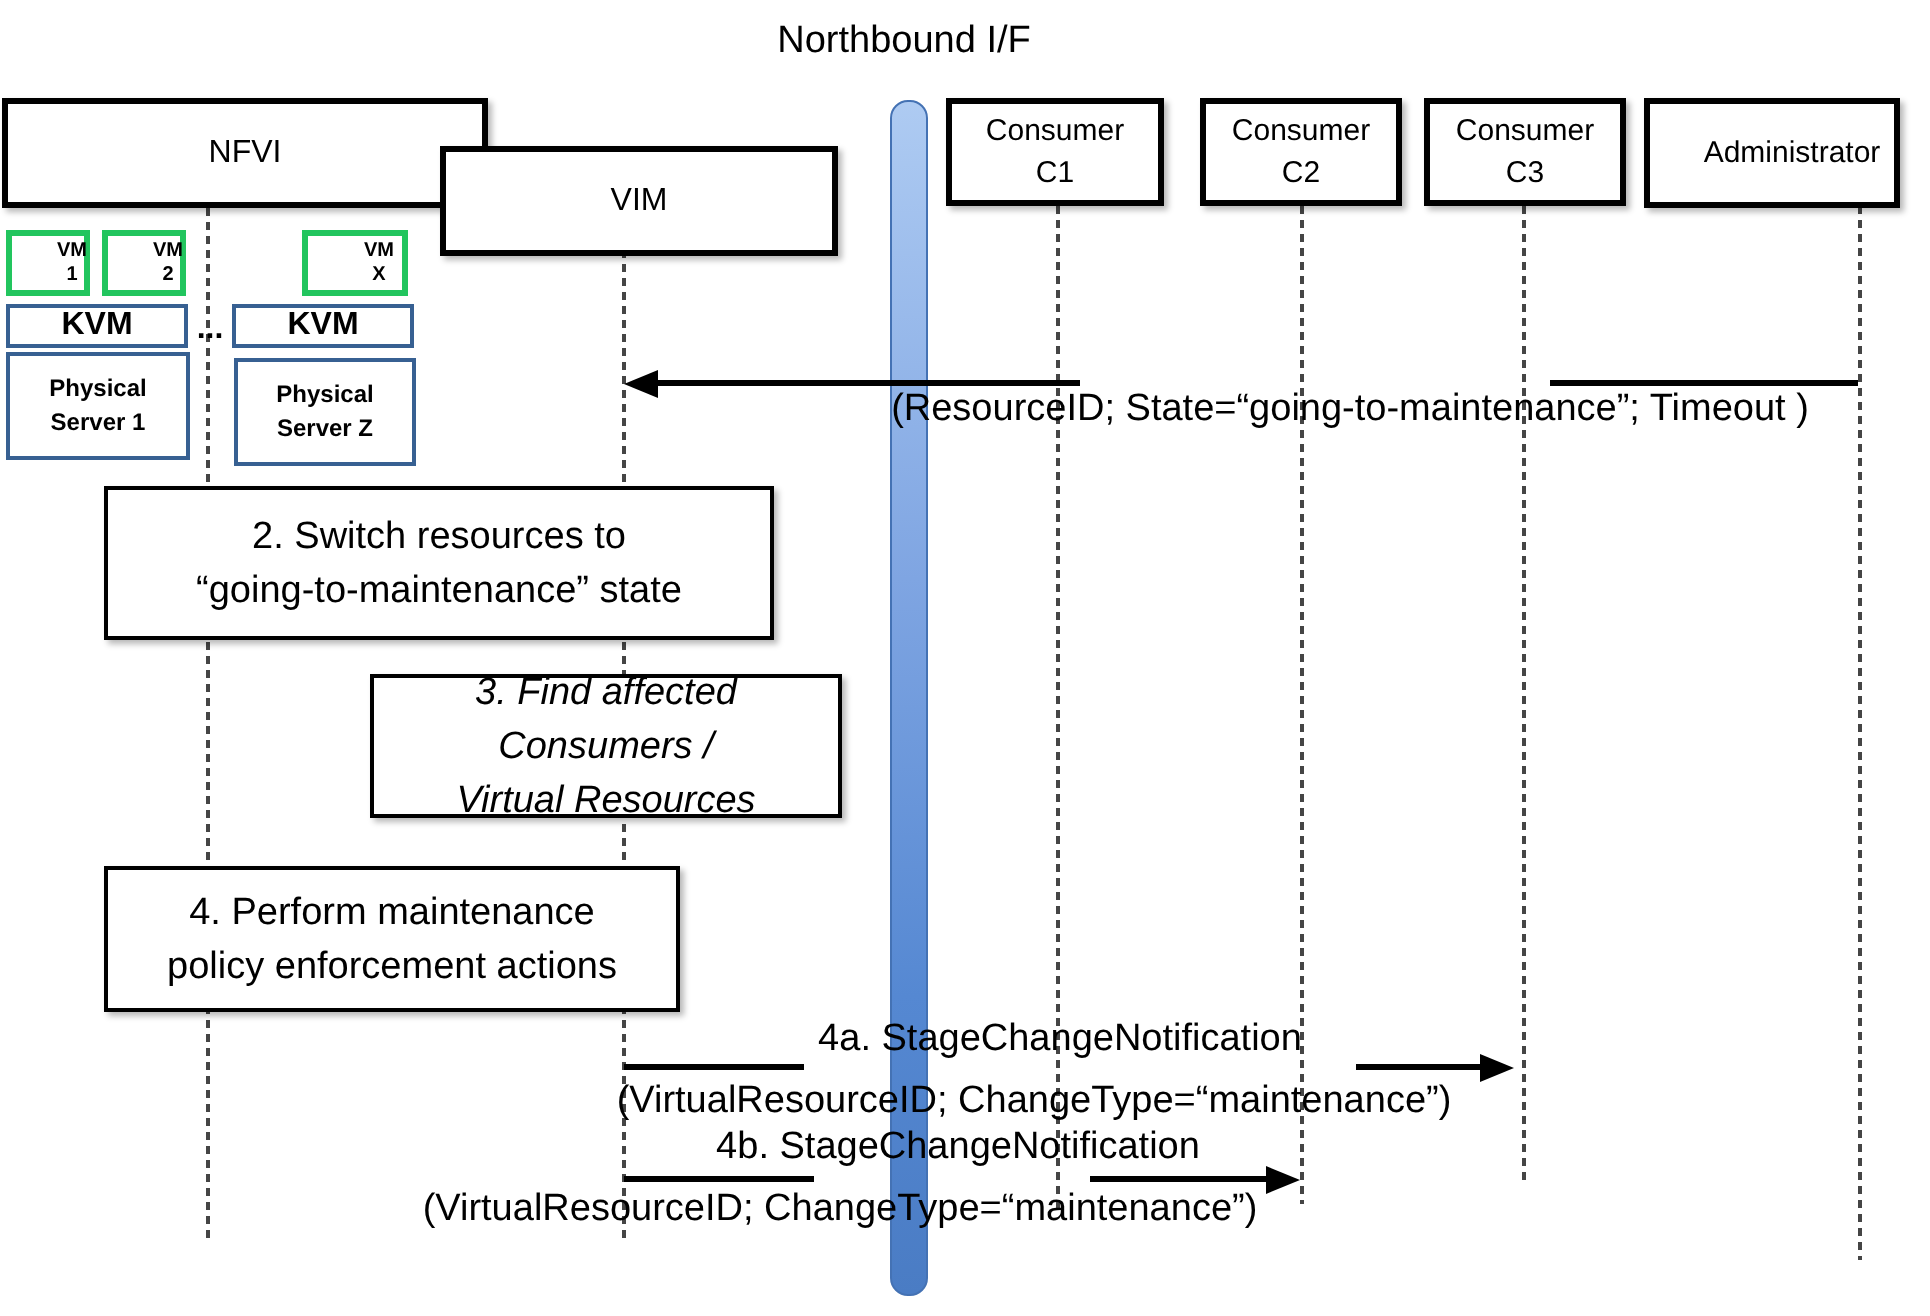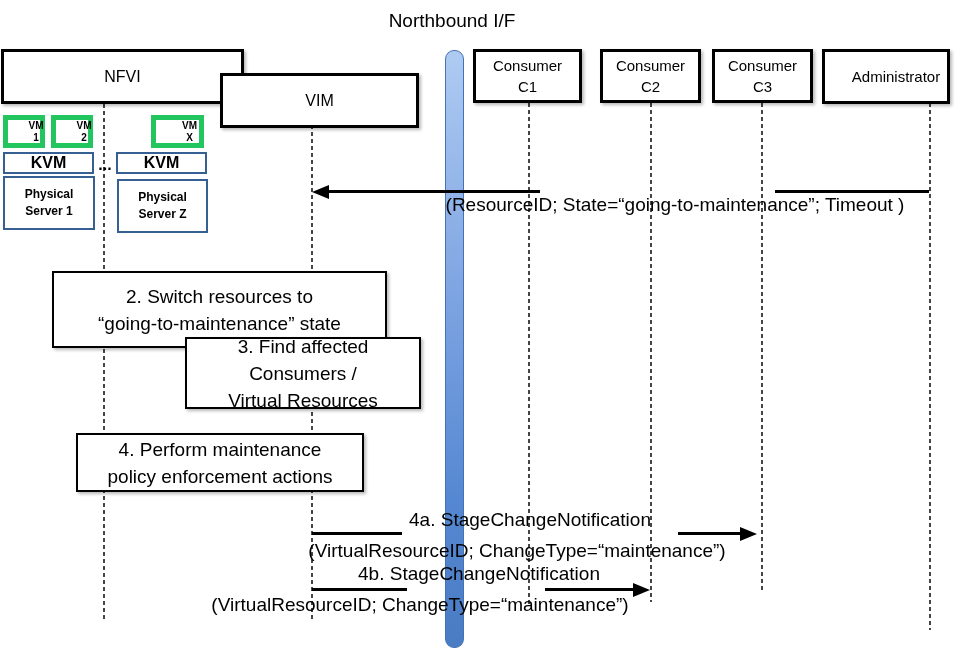--- a/index.html
+++ b/index.html
@@ -16,21 +16,21 @@
     box-shadow:2px 2px 3px rgba(0,0,0,0.28);
     font-size:16px;line-height:21px;white-space:pre-wrap;
   }
   .actor.small{font-size:15px;}
   
   .subbox{
     box-sizing:border-box;background:#fff;
     display:flex;align-items:center;justify-content:center;text-align:center;
     font-weight:bold;white-space:pre-wrap;
   }
-  .vm{border:5px solid #22c55e;font-size:10px;line-height:12px;padding-left:24px;}
+  .vm{border:3px solid #22c55e;font-size:10px;line-height:12px;padding-left:24px;}
   .blue{border:2px solid #376092;}
   .kvm{font-size:16px;}
   .ps{font-size:12px;line-height:17px;text-align:center;}
   
   .lifeline{
     width:2px;
     background:repeating-linear-gradient(to bottom,#454545 0 4px,transparent 4px 7px);
   }
   
   .hline{height:3px;background:#000;}
@@ -90,26 +90,26 @@
   <div class="abs ah-right" style="left:633px;top:583px;"></div>
 
   <div class="abs msg" style="left:675px;top:194px;">(ResourceID; State=“going-to-maintenance”; Timeout )</div>
 
   <div class="abs msg" style="left:530px;top:509px;">4a. StageChangeNotification</div>
   <div class="abs msg" style="left:517px;top:540px;">(VirtualResourceID; ChangeType=“maintenance”)</div>
 
   <div class="abs msg" style="left:479px;top:563px;">4b. StageChangeNotification</div>
   <div class="abs msg" style="left:420px;top:594px;">(VirtualResourceID; ChangeType=“maintenance”)</div>
 
-  <div class="abs stepbox txt" style="left:52px;top:243px;width:335px;height:77px;margin-top:28px;">2. Switch resources to
+  <div class="abs stepbox txt" style="left:52px;top:243px;width:335px;height:77px;">2. Switch resources to
 “going-to-maintenance” state</div>
-  <div class="abs stepbox txt" style="left:185px;top:337px;width:236px;height:72px;">3. Find affected
+  <div class="abs stepbox txt" style="left:185px;top:337px;width:236px;height:72px;font-style:italic;">3. Find affected
 Consumers /
 Virtual Resources</div>
-  <div class="abs stepbox txt" style="left:52px;top:433px;width:288px;height:59px;margin-left:24px;">4. Perform maintenance
+  <div class="abs stepbox txt" style="left:52px;top:433px;width:288px;height:73px;">4. Perform maintenance
 policy enforcement actions</div>
 
   <div class="abs actor" style="left:1px;top:49px;width:243px;height:55px;">NFVI</div>
   <div class="abs actor" style="left:220px;top:49px;width:199px;height:55px;margin-top:24px;">VIM</div>
   <div class="abs actor small" style="left:473px;top:49px;width:109px;height:54px;">Consumer
 C1</div>
   <div class="abs actor small" style="left:600px;top:49px;width:101px;height:54px;">Consumer
 C2</div>
   <div class="abs actor small" style="left:712px;top:49px;width:101px;height:54px;">Consumer
 C3</div>

